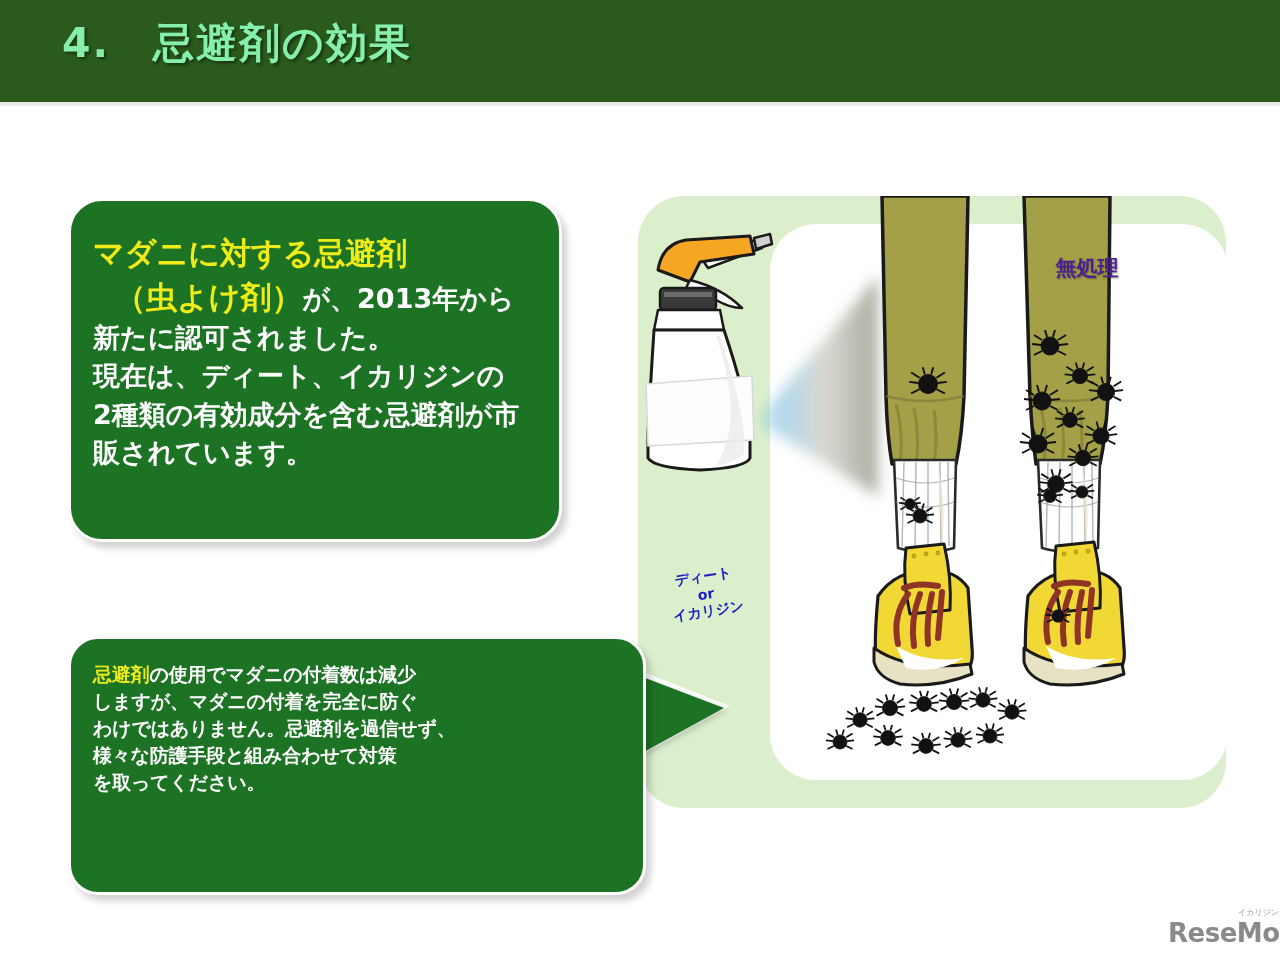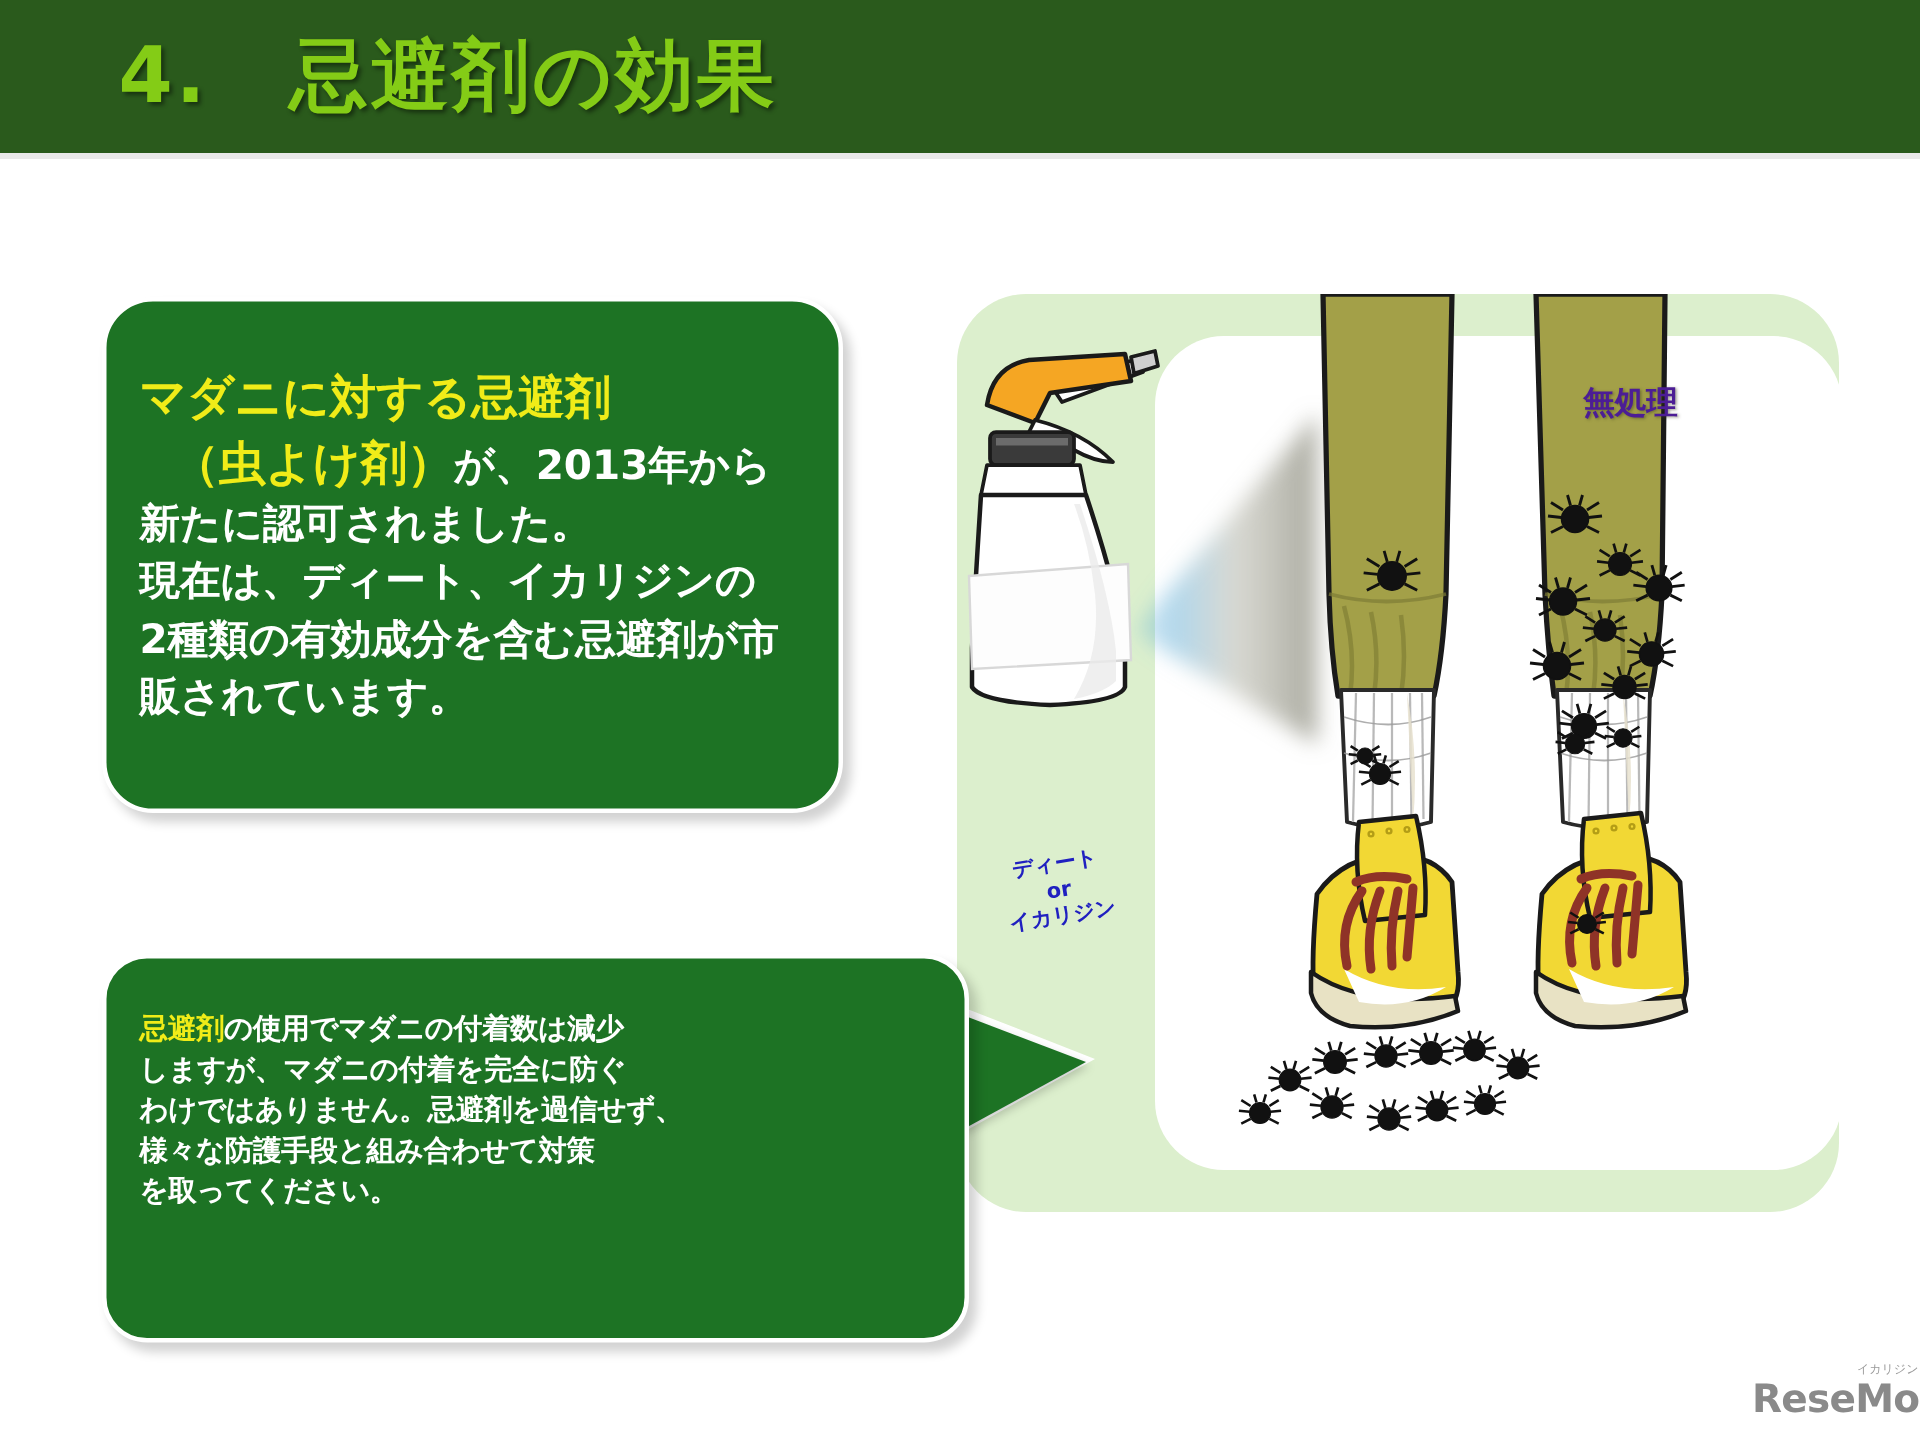--- a/index.html
+++ b/index.html
@@ -15,22 +15,22 @@
   
   .header{
     position:absolute;left:0;top:0;width:1280px;height:102px;
     background:#2a5a1c;
   }
   .header-rule{
     position:absolute;left:0;top:102px;width:1280px;height:4px;
     background:#e9e9e9;
   }
   .header-title{
-    position:absolute;left:79px;top:16px;
-    font-size:52px;font-weight:bold;color:#84cc16;
+    position:absolute;left:62px;top:16px;
+    font-size:41px;font-weight:bold;color:#86efac;
     letter-spacing:2px;white-space:pre;
     text-shadow:2px 2px 3px rgba(0,0,0,.45);
     font-family:"DejaVu Sans","Liberation Sans",sans-serif;
   }
 
   
   .box{
     position:absolute;background:#1d7324;
     border-radius:34px;
     box-shadow:5px 6px 7px rgba(0,0,0,.18);
@@ -39,21 +39,20 @@
   }
   .box-top{left:68px;top:198px;width:494px;height:344px;}
   .box-bottom{left:68px;top:636px;width:578px;height:259px;border-radius:30px;}
 
   .box-text{
     position:absolute;left:20px;right:16px;top:16px;
     color:#ffffff;font-weight:bold;
     line-height:1.42;
     white-space:pre-wrap;
     font-family:"DejaVu Sans","Liberation Sans",sans-serif;
-    margin-top:12px;
   }
   .box-top .box-text{font-size:27px;top:30px;left:22px;}
   .box-bottom .box-text{font-size:19px;top:22px;left:22px;letter-spacing:-0.2px;}
   .hl{color:#f0ec18;}
   .big{font-size:31px;}
 
   
   .tail{
     position:absolute;left:640px;top:676px;
     width:0;height:0;

